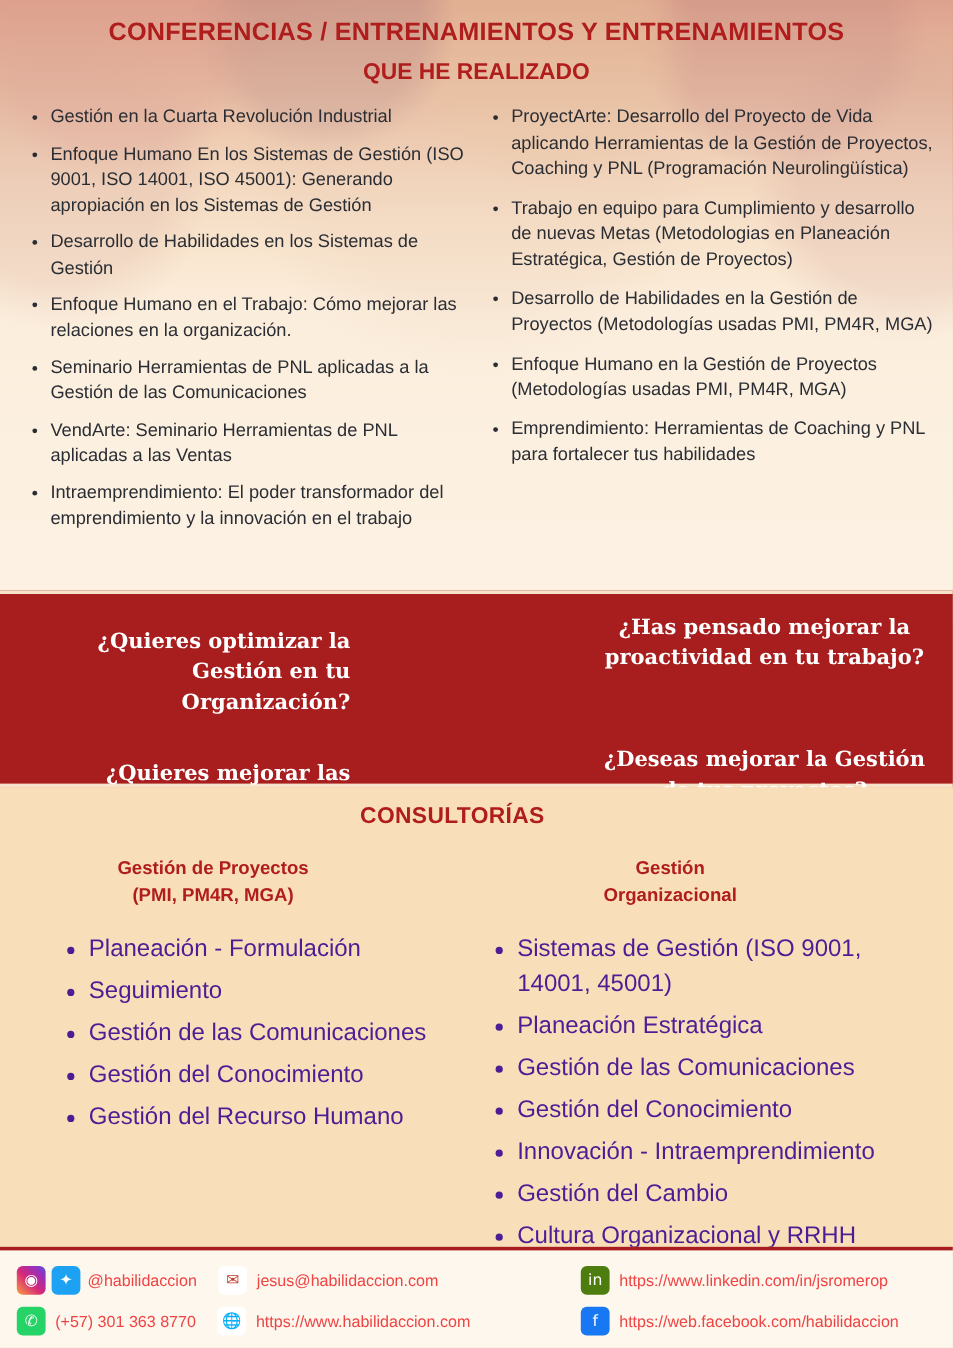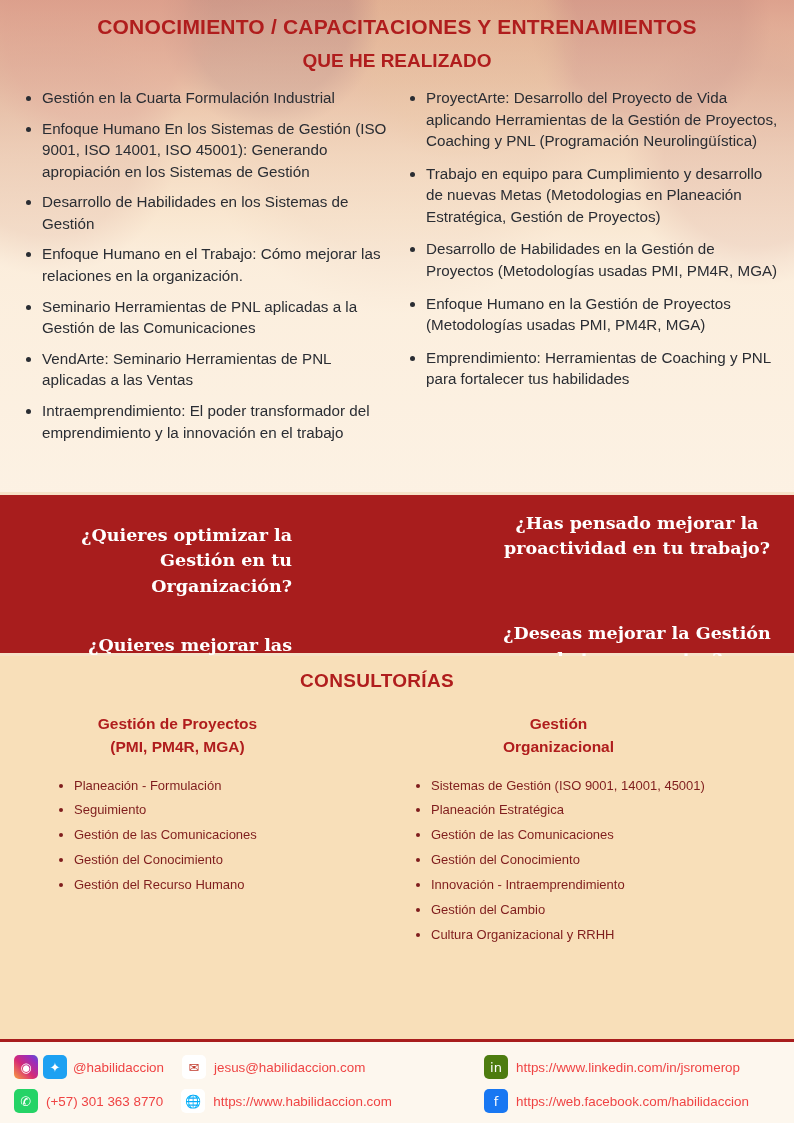--- a/index.html
+++ b/index.html
@@ -154,22 +154,22 @@
   }
   .c-head .l2 { display: block; }
   .c-col-left .c-head { padding-right: 58px; }
   .c-col-right .c-head { padding-right: 58px; }
   ul.c-bullets {
     margin: 18px 0 0 0;
     padding-left: 58px;
     list-style: disc;
   }
   ul.c-bullets li {
-    color: #7f1d1d;
-    font-size: 13px;
+    color: #4c1d95;
+    font-size: 20px;
     line-height: 1.45;
     margin-bottom: 6px;
   }
   .c-col-right ul.c-bullets { padding-left: 34px; }
 
   
   .footer {
     position: absolute;
     left: 0; right: 0; bottom: 0;
     height: 84px;
@@ -214,27 +214,27 @@
 </style>
 </head>
 <body>
 
 <div class="page">
 
   <div class="bg-photo"></div>
   <div class="bg-veil"></div>
 
   <section class="top">
-    <div class="title-main">CONOCIMIENTO / CAPACITACIONES Y ENTRENAMIENTOS</div>
+    <div class="title-main">CONFERENCIAS / ENTRENAMIENTOS Y ENTRENAMIENTOS</div>
     <div class="title-sub">QUE HE REALIZADO</div>
 
     <div class="two-cols">
       <div class="col col-left">
         <ul class="bullets">
-          <li>Gestión en la Cuarta Formulación Industrial</li>
+          <li>Gestión en la Cuarta Revolución Industrial</li>
           <li>Enfoque Humano En los Sistemas de Gestión (ISO 9001, ISO 14001, ISO 45001): Generando apropiación en los Sistemas de Gestión</li>
           <li>Desarrollo de Habilidades en los Sistemas de Gestión</li>
           <li>Enfoque Humano en el Trabajo: Cómo mejorar las relaciones en la organización.</li>
           <li>Seminario Herramientas de PNL aplicadas a la Gestión de las Comunicaciones</li>
           <li>VendArte: Seminario Herramientas de PNL aplicadas a las Ventas</li>
           <li>Intraemprendimiento: El poder transformador del emprendimiento y la innovación en el trabajo</li>
         </ul>
       </div>
       <div class="col col-right">
         <ul class="bullets">

